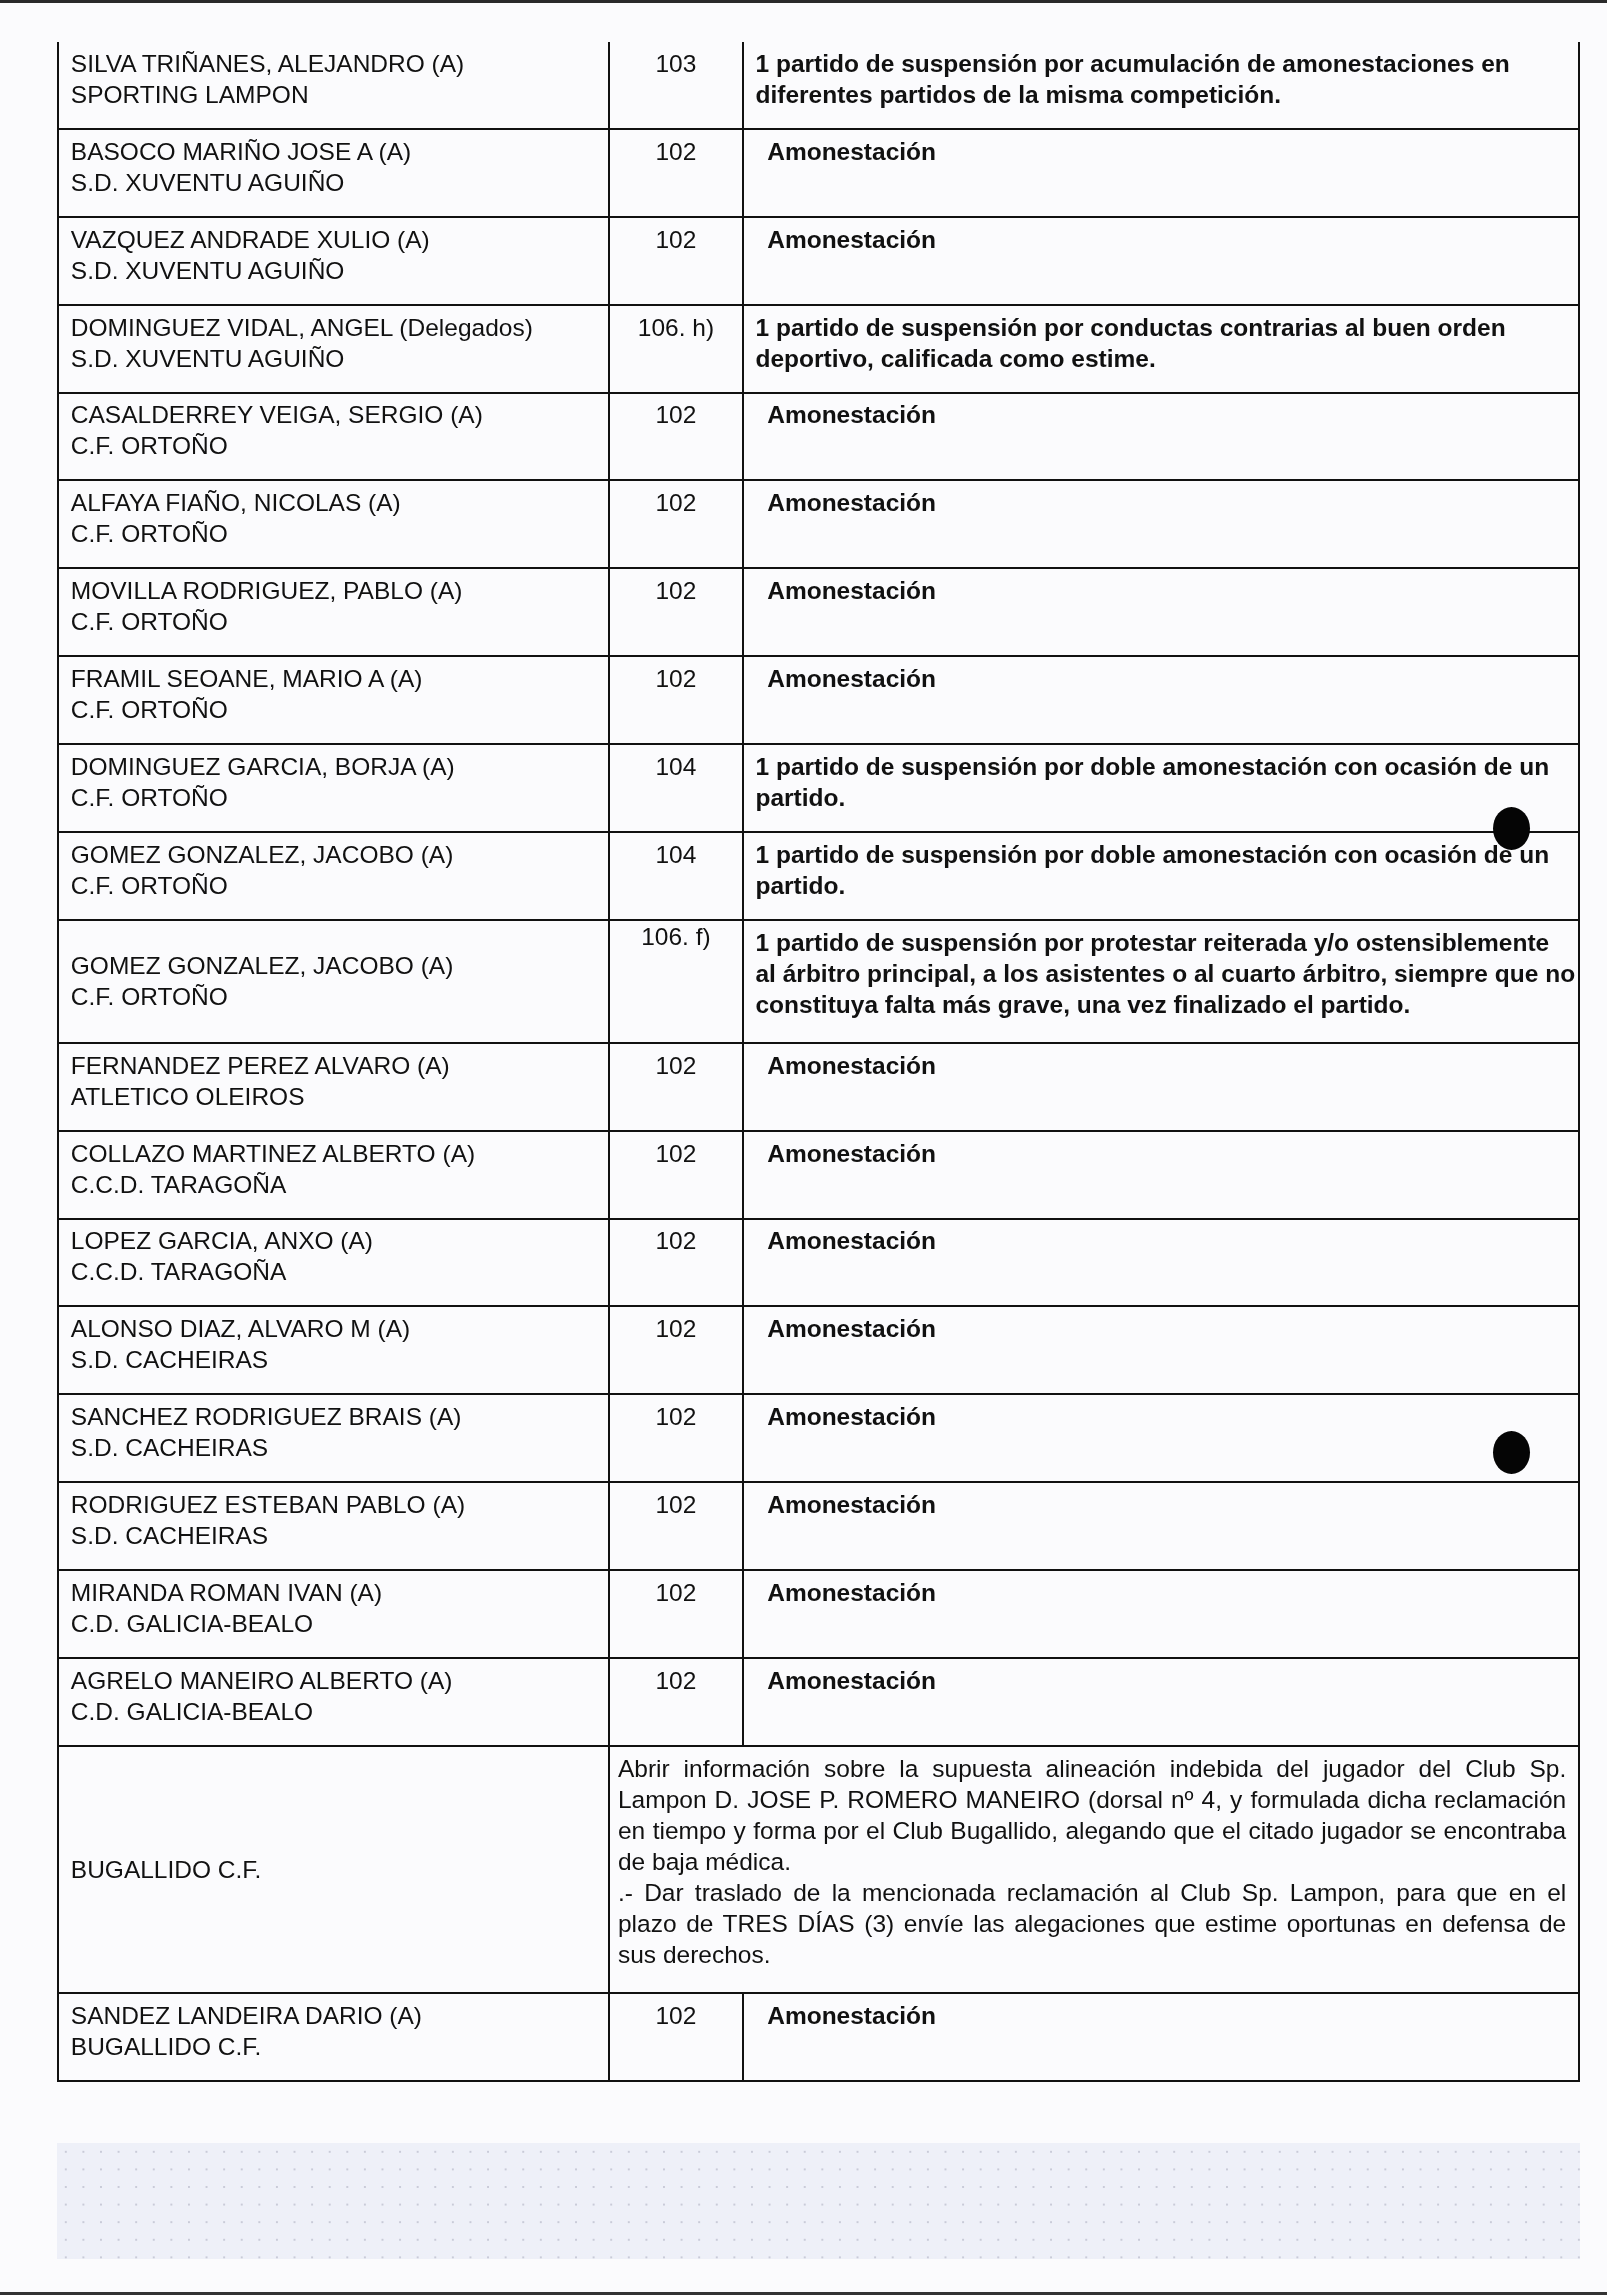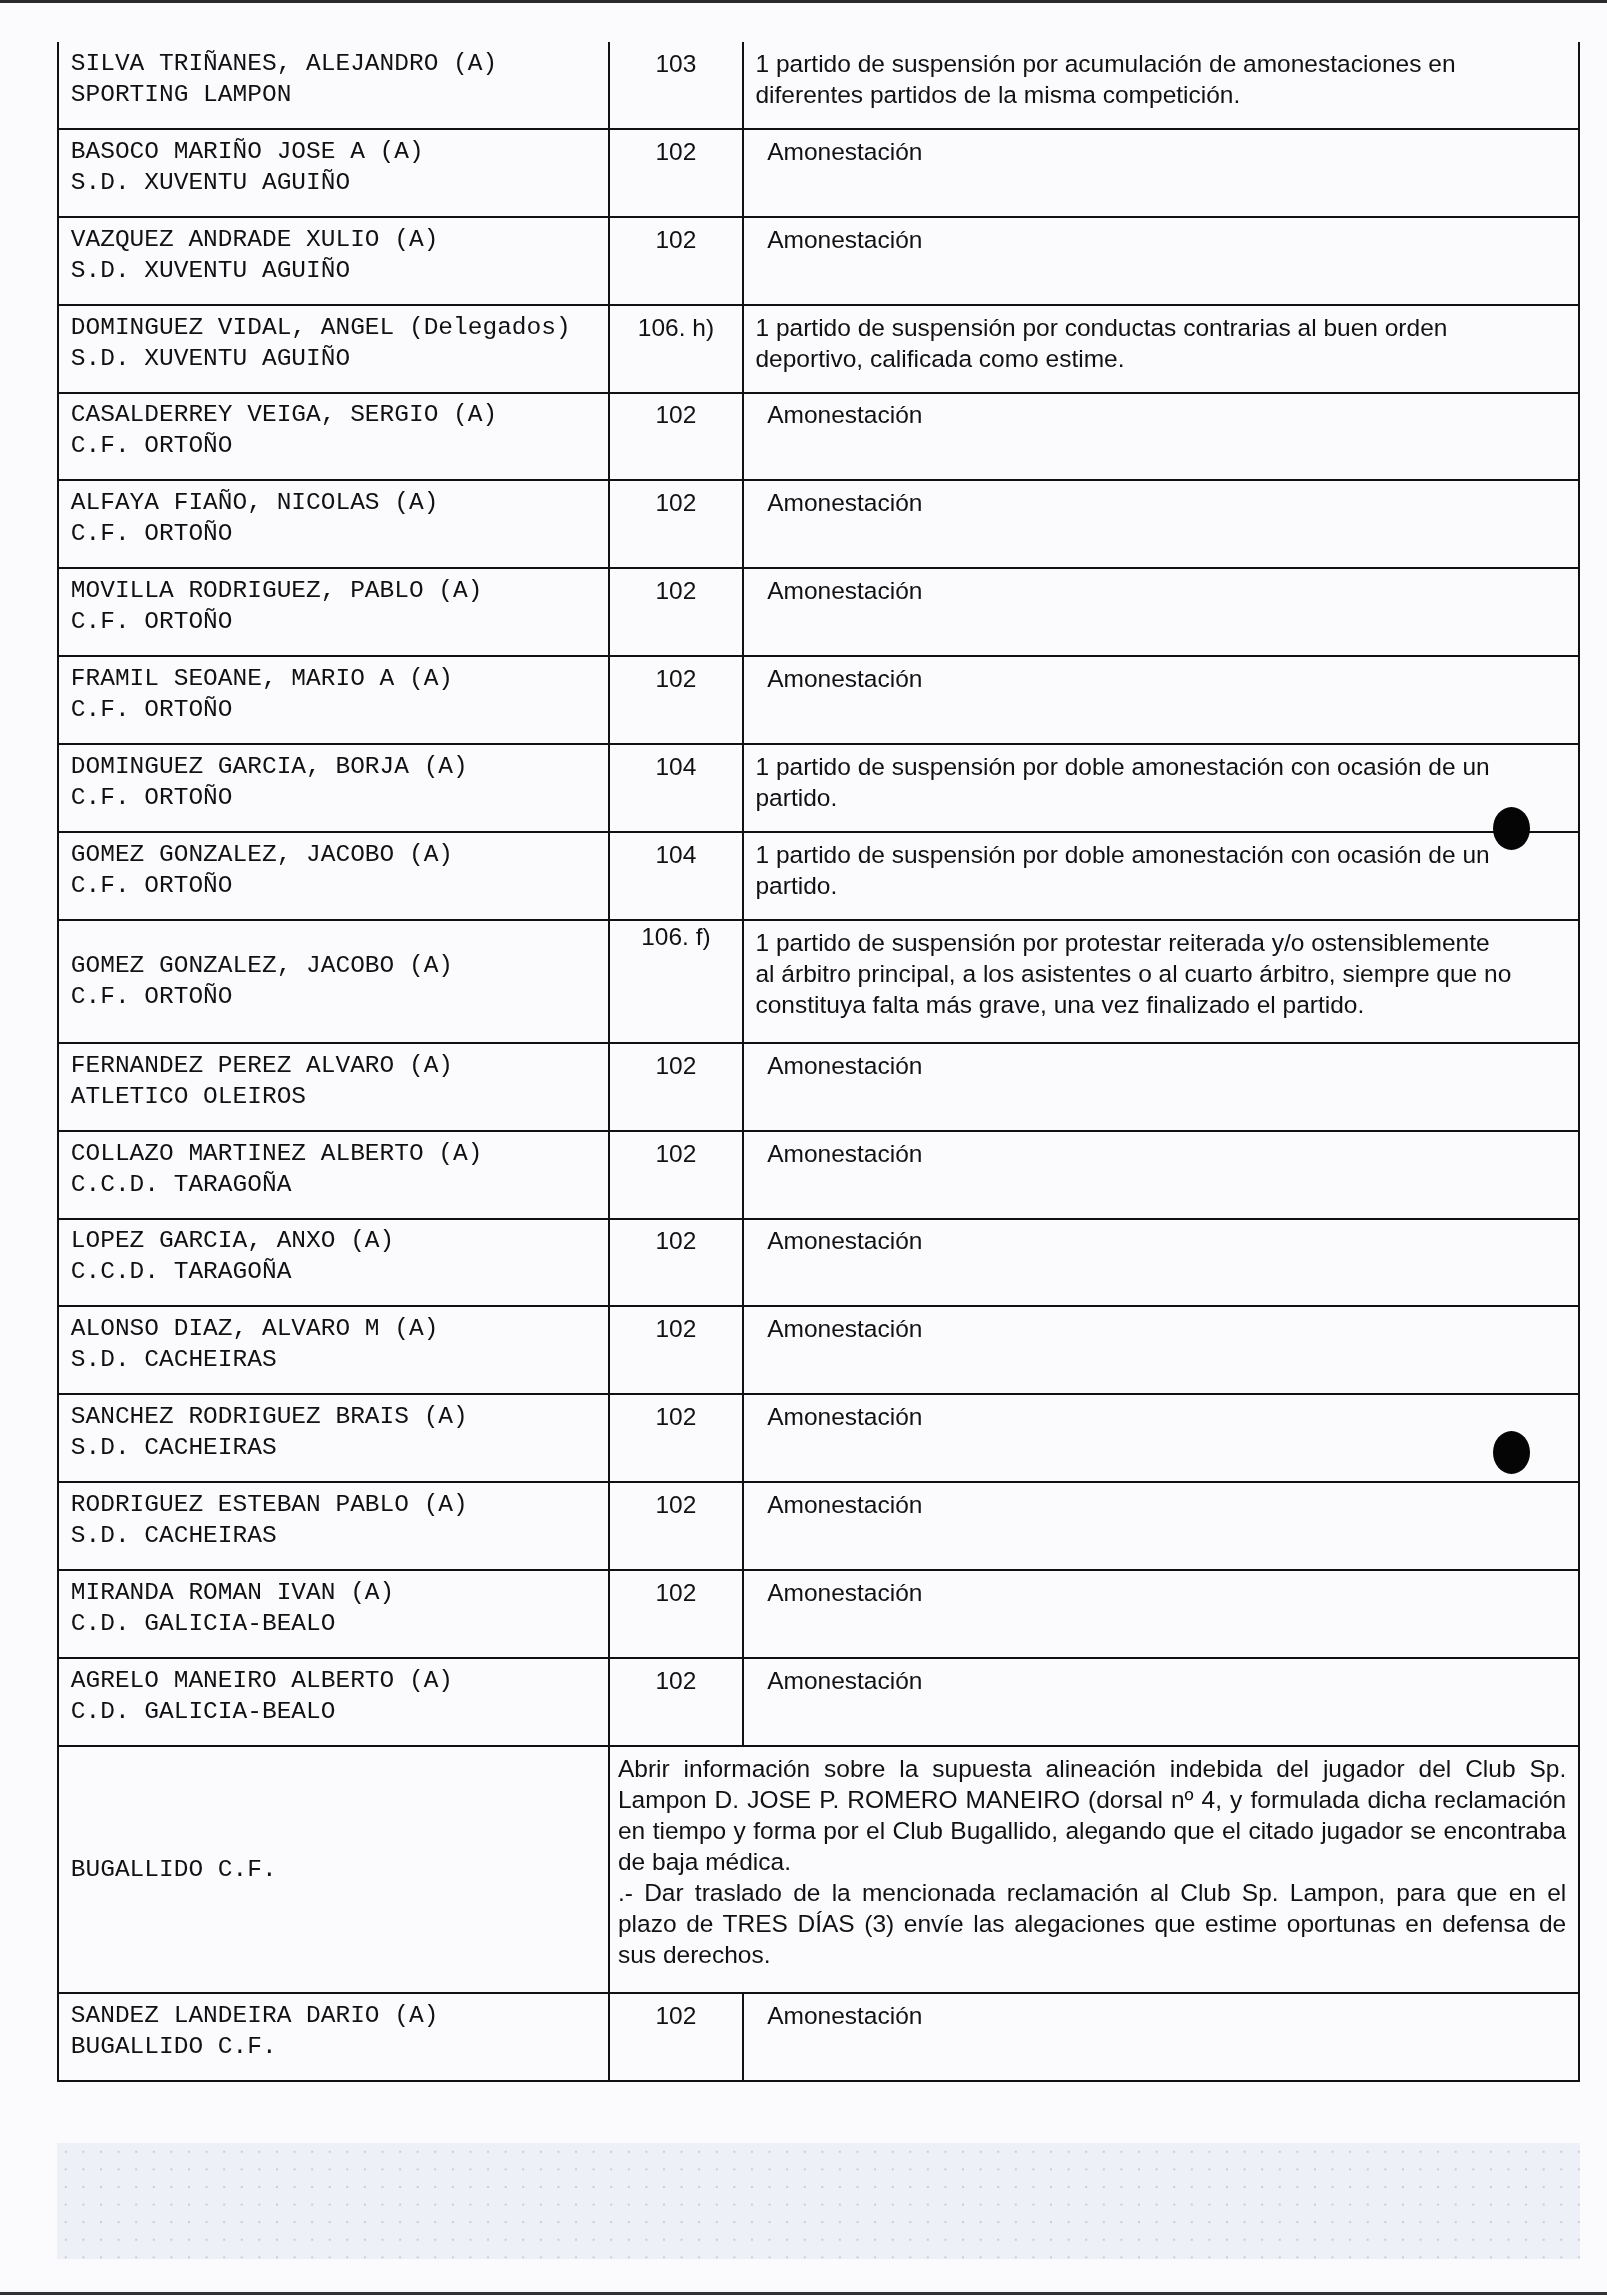--- a/index.html
+++ b/index.html
@@ -18,25 +18,25 @@
   .sheet-table td {
     border-left: 2px solid #111; border-right: 2px solid #111;
     border-bottom: 2.9px solid #111;
     vertical-align: top; padding: 0;
     font-size: 24.5px; line-height: 31px;
   }
   .sheet-table tr:first-child td { border-top: none; }
   .col-name { width: 549px; }
   .col-art { width: 133px; }
   .col-desc { width: 833px; }
-  .name-cell { padding: 5.9px 0 0 11.8px !important; font-family: Liberation Mono, monospace; }
+  .name-cell { padding: 5.9px 0 0 11.8px !important; }
   .name-cell.middle { vertical-align: middle !important; padding-top: 0 !important; }
   .art-cell { text-align: center; padding-top: 5.9px !important; }
   .art-cell.raised { padding-top: 0 !important; }
-  .desc-cell { padding: 5.9px 11.8px 0 11.8px !important; }
+  .desc-cell { padding: 5.9px 11.8px 0 11.8px !important; font-weight: bold; }
   .desc-cell.amon { padding-left: 23.5px !important; }
   .info-cell { padding: 5.9px 11.8px 5.9px 7.8px !important; text-align: justify; font-size: 24.5px; line-height: 31px; }
   .line { display: block; white-space: nowrap; }
   .row-std td { height: 80px; }
   .row-tall td { height: 115px; }
   .row-info td { height: 233px; }
   .hole { position: absolute; width: 37px; height: 43px; border-radius: 50%; background: #050505; }
   .dots {
     position: absolute; left: 57px; top: 2143px; width: 1523px; height: 116px;
     background-color: #eef0f8;

